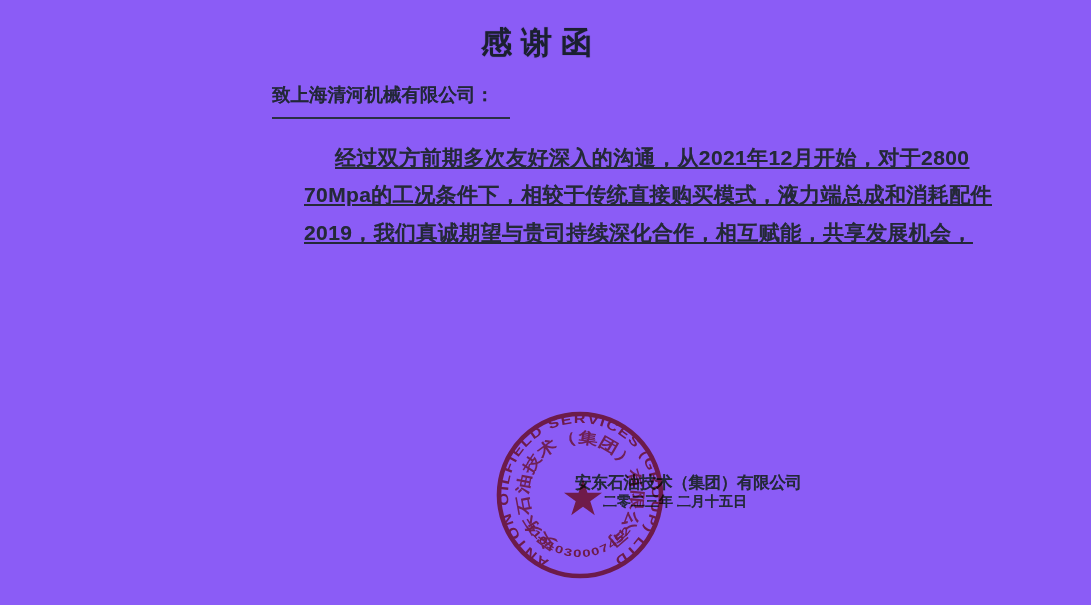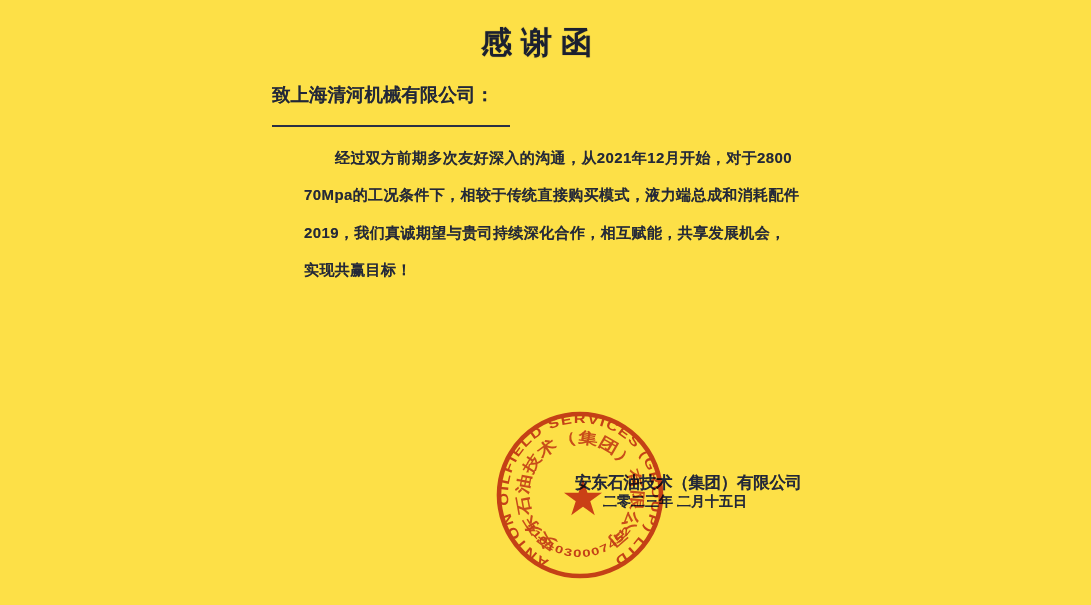--- a/index.html
+++ b/index.html
@@ -5,21 +5,21 @@
   html, body {
     margin: 0;
     padding: 0;
     background: #ffffff;
     font-family: "Liberation Sans", sans-serif;
   }
   .page {
     position: relative;
     width: 1091px;
     height: 605px;
-    background: #fde047;
+    background: #8b5cf6;
     overflow: hidden;
     color: #262b3a;
   }
   .title {
     position: absolute;
     left: 481px;
     top: 22px;
     font-size: 31px;
     font-weight: 900;
     letter-spacing: 9px;
@@ -29,39 +29,40 @@
   }
   .recipient {
     position: absolute;
     left: 272px;
     top: 82px;
     font-size: 18.5px;
     font-weight: 700;
     color: #222738;
     border-bottom: 2.5px solid #2a3044;
     padding-right: 16px;
-    padding-bottom: 18px;
+    padding-bottom: 10px;
     white-space: nowrap;
     text-shadow: 0 0 0.6px rgba(34,39,56,0.5);
   }
   .body-block {
     position: absolute;
     left: 304px;
     top: 139px;
     width: 516px;
   }
   .body-line {
     height: 37.4px;
     line-height: 37.4px;
-    font-size: 15px;
+    font-size: 21px;
     font-weight: 600;
     letter-spacing: 0.4px;
     color: #242938;
     white-space: nowrap;
     text-shadow: 0 0 0.6px rgba(36,41,56,0.45);
+    text-decoration: underline;
   }
   .body-line.indent { padding-left: 31px; }
   .signature-company {
     position: absolute;
     left: 575px;
     top: 472px;
     font-size: 16.5px;
     font-weight: 700;
     letter-spacing: -0.3px;
     color: #232838;
@@ -97,21 +98,20 @@
 <div class="page">
 
   <div class="title">感谢函</div>
 
   <div class="recipient">致上海清河机械有限公司：</div>
 
   <div class="body-block">
     <div class="body-line indent">经过双方前期多次友好深入的沟通，从2021年12月开始，对于2800</div>
     <div class="body-line">70Mpa的工况条件下，相较于传统直接购买模式，液力端总成和消耗配件</div>
     <div class="body-line">2019，我们真诚期望与贵司持续深化合作，相互赋能，共享发展机会，</div>
-    <div class="body-line">实现共赢目标！</div>
   </div>
 
   <div class="signature-company">安东石油技术（集团）有限公司</div>
   <div class="signature-date">二零二三年 二月十五日</div>
 
   <svg class="stamp" viewBox="0 0 200 205" xmlns="http://www.w3.org/2000/svg" aria-hidden="true">
     <defs>
       <path id="ringPath" d="M 69.6,165.3 A 72,72 0 1 1 130.4,165.3" fill="none"></path>
       <path id="cnPath" d="M 78,147.1 A 52,52 0 1 1 122,147.1" fill="none"></path>
       <path id="numPath" d="M 46.3,131 A 62,62 0 0 0 153.7,131" fill="none"></path>

